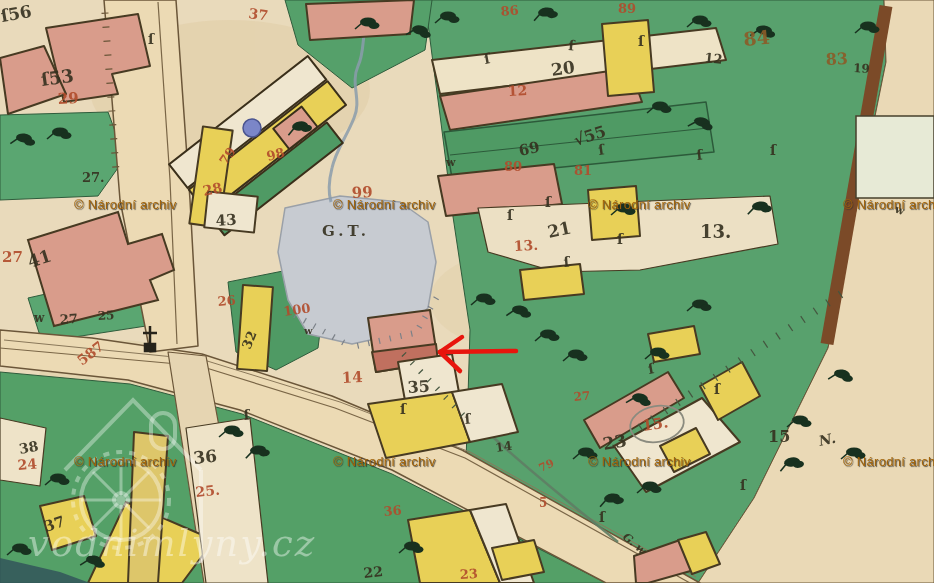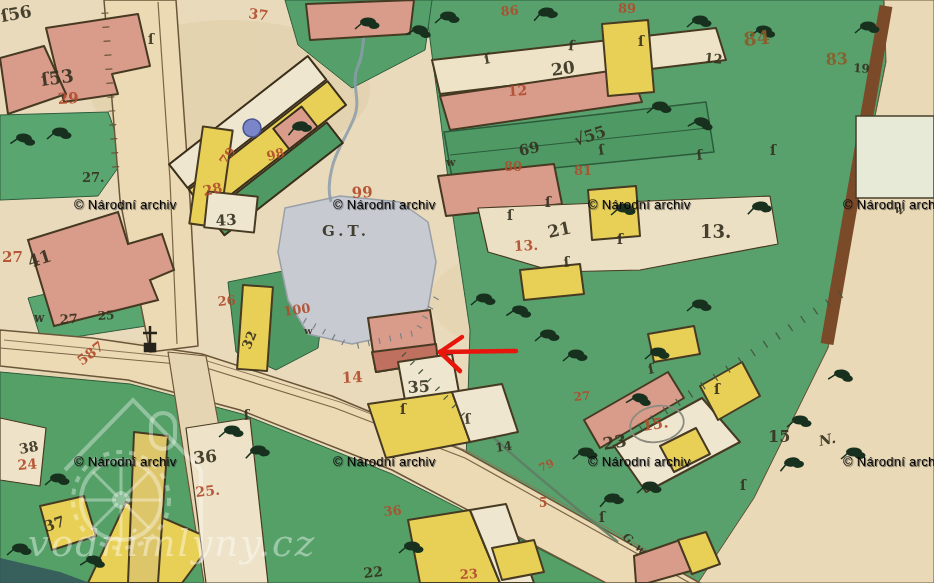--- a/index.html
+++ b/index.html
@@ -1,19 +1,19 @@
 <!DOCTYPE html>
 <html><head>
 <meta charset="utf-8">
 <style>
   html,body{margin:0;padding:0;background:#222;}
   #stage{position:relative;width:934px;height:583px;overflow:hidden;
          font-family:"DejaVu Serif",serif;background:#e9dabb;}
   #stage svg.map{position:absolute;left:0;top:0;}
-  .wm{position:absolute;color:#000000;font:13px "Liberation Sans",sans-serif;
+  .wm{position:absolute;color:#a16207;font:13px "Liberation Sans",sans-serif;
       text-shadow:1px 1px 1px rgba(45,45,45,.8);opacity:.97;white-space:nowrap;
       letter-spacing:.3px;pointer-events:none;}
   #site-wm{position:absolute;left:28px;top:522px;color:rgba(255,255,255,.42);
       font:italic 37px "DejaVu Serif",serif;letter-spacing:2px;pointer-events:none;}
   polygon,rect.bld,path.ln{stroke-linejoin:round;}
 </style>
 </head>
 <body>
 
 <div id="stage">

